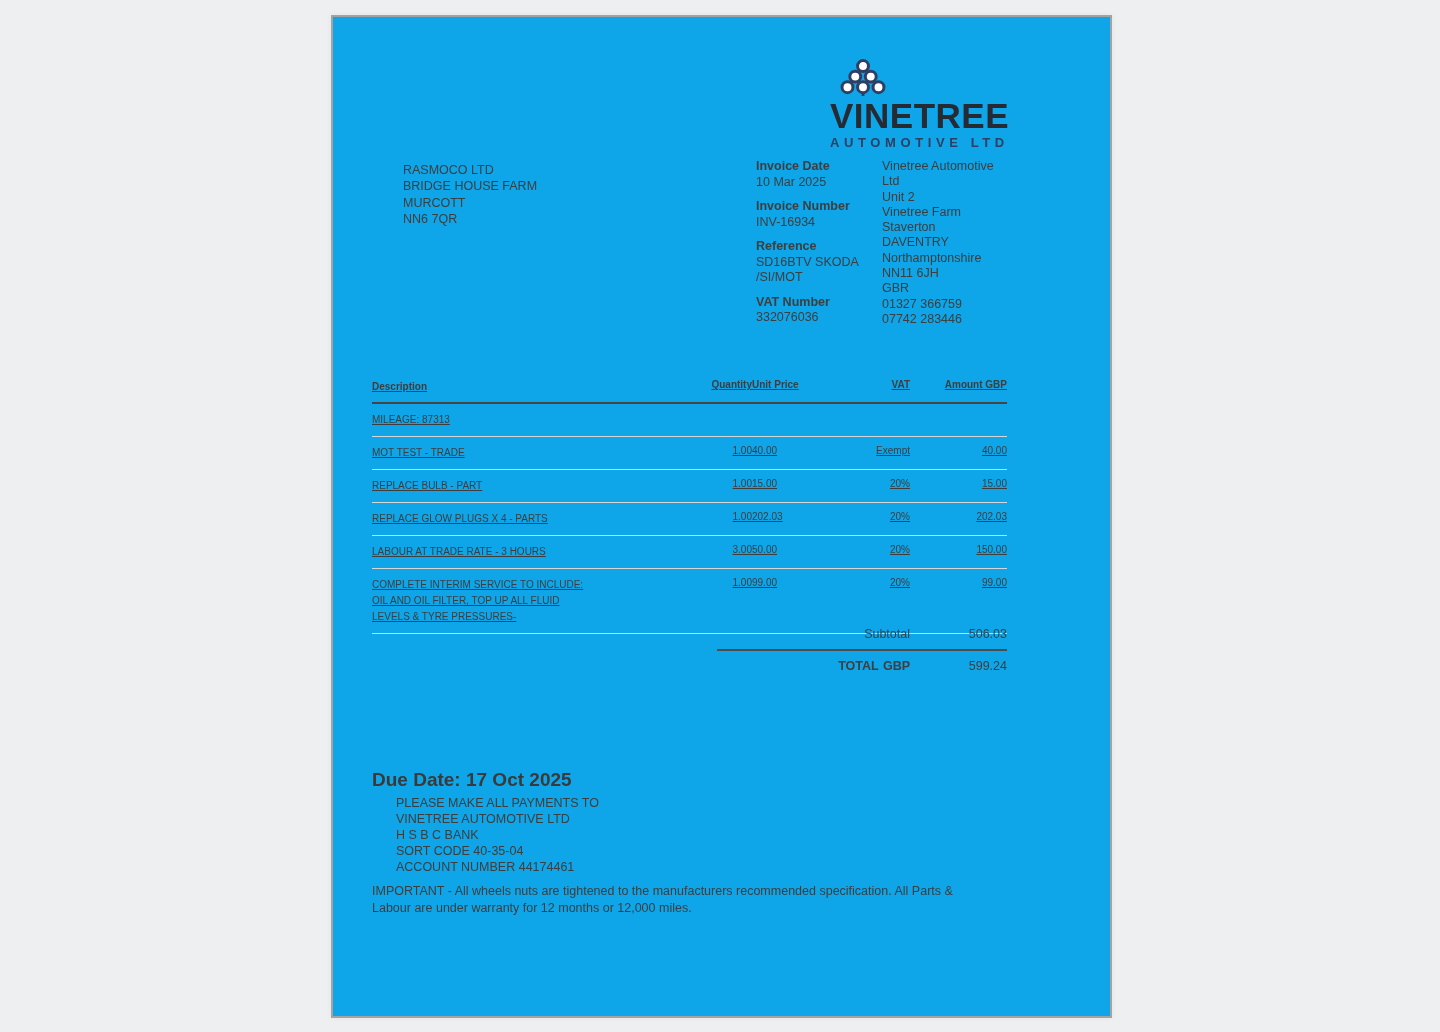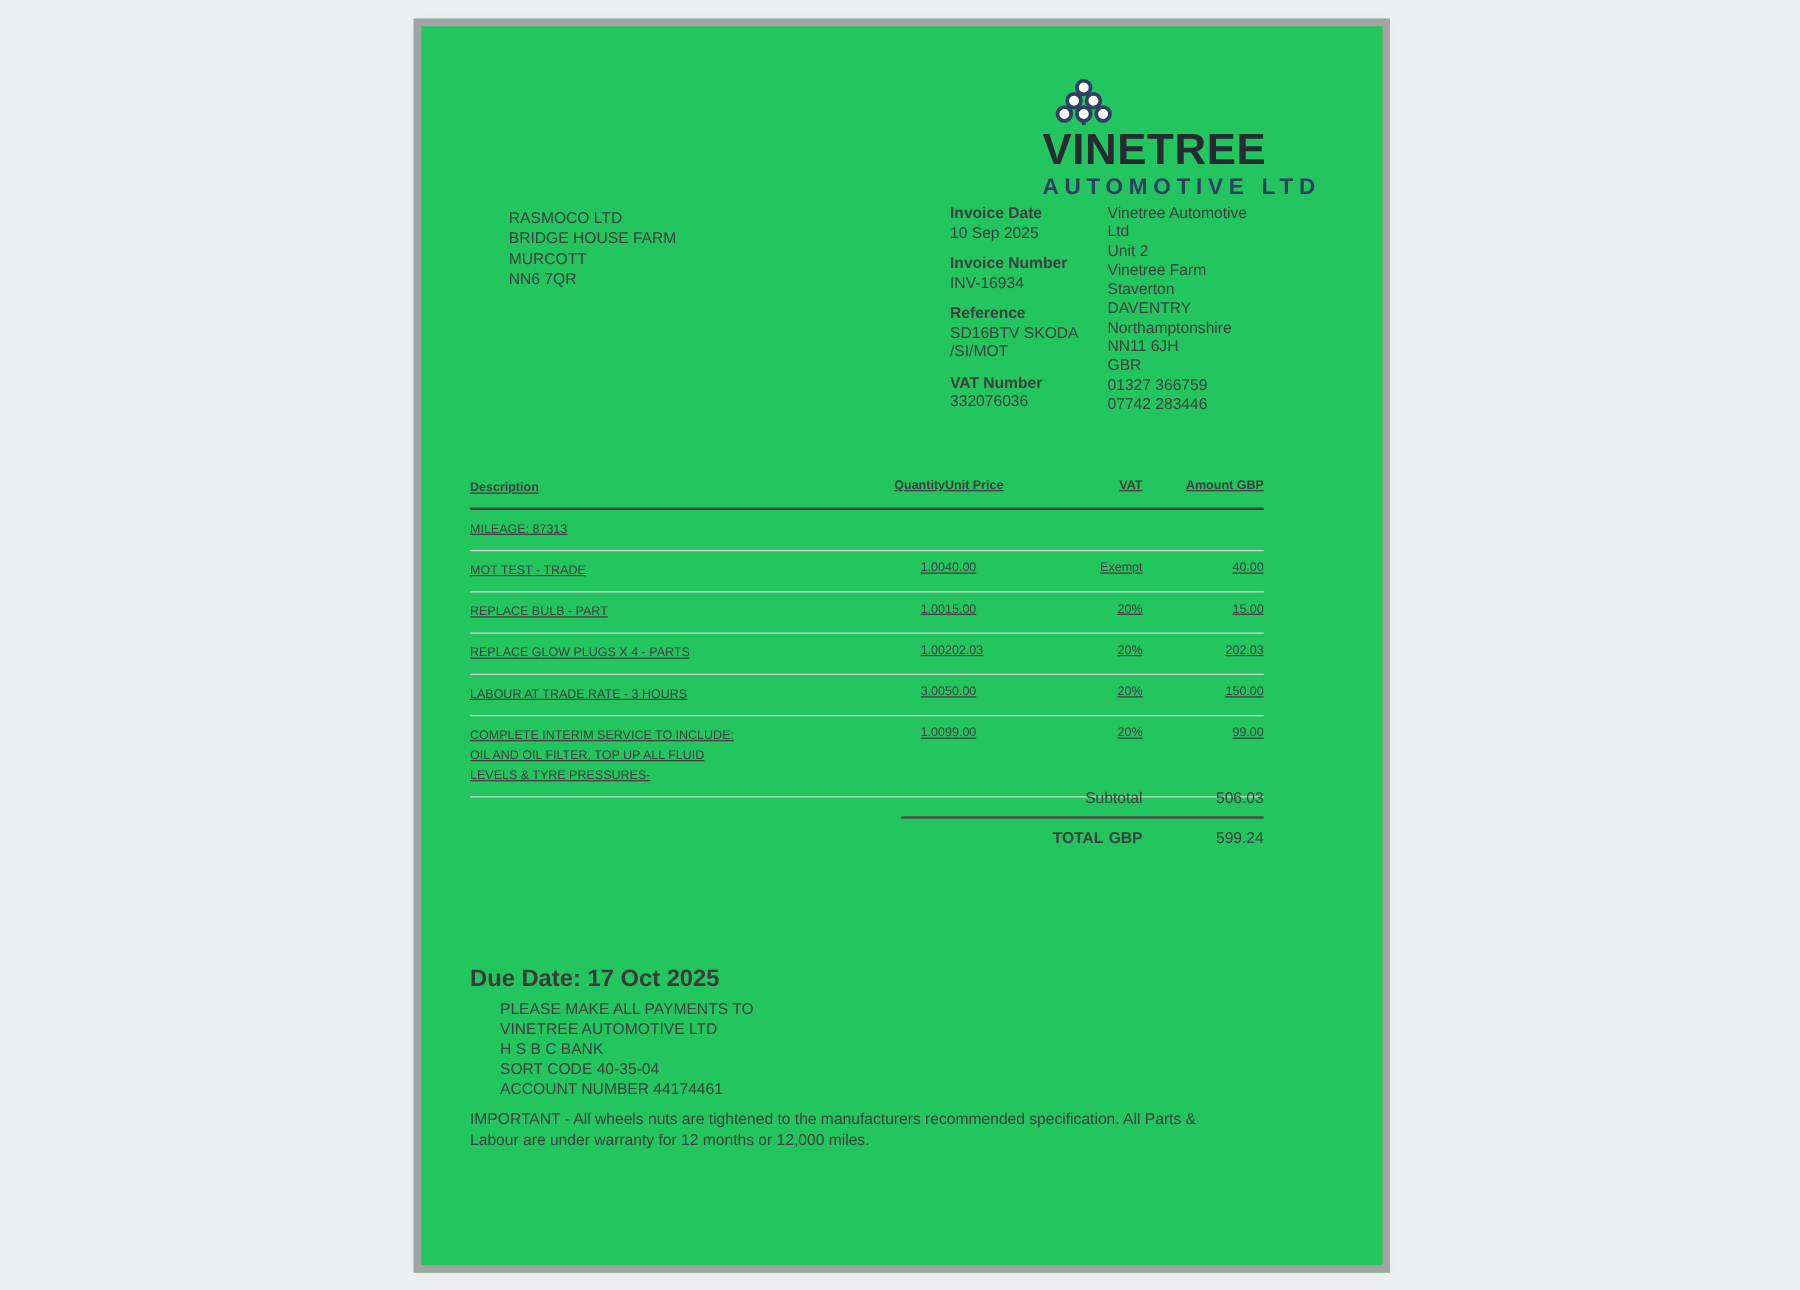--- a/index.html
+++ b/index.html
@@ -8,35 +8,35 @@
     background: #eeeff0;
     position: relative;
     font-family: "Liberation Sans", sans-serif;
     color: #3e3e3e;
     -webkit-font-smoothing: antialiased;
   }
   .paper {
     position: absolute;
     left: 331px; top: 15px;
     width: 781px; height: 1003px;
-    background: #22c55e;
-    border: 6px solid #a3a3a3;
+    background: #0ea5e9;
+    border: 2px solid #a3a3a3;
     box-shadow: 0 0 6px rgba(0,0,0,0.05);
     box-sizing: border-box;
   }
 
   
   .logo { position: absolute; left: 497px; top: 42px; width: 190px; }
   .grape-wrap { margin-left: 10px; height: 40px; }
   .logo-word {
     font-size: 35px; font-weight: bold; letter-spacing: 0.5px;
     color: #262b33; line-height: 0.95; white-space: nowrap;
   }
   .logo-sub {
-    margin-top: 3px; font-size: 18px; font-weight: bold;
+    margin-top: 3px; font-size: 13px; font-weight: bold;
     letter-spacing: 4.6px; color: #2e3f63; white-space: nowrap;
   }
 
   
   .addr-line { line-height: 16.4px; font-size: 12.5px; }
   .customer { position: absolute; left: 70px; top: 145px; }
   .company  { position: absolute; left: 549px; top: 142px; }
   .company .addr-line { line-height: 15.3px; }
 
   .meta { position: absolute; left: 423px; top: 142px; width: 120px; }
@@ -108,21 +108,21 @@
   <div class="customer">
     <div class="addr-line">RASMOCO LTD</div>
     <div class="addr-line">BRIDGE HOUSE FARM</div>
     <div class="addr-line">MURCOTT</div>
     <div class="addr-line">NN6 7QR</div>
   </div>
 
   <div class="meta">
     <div class="meta-group">
       <div class="meta-label">Invoice Date</div>
-      <div class="meta-line">10 Sep 2025</div>
+      <div class="meta-line">10 Mar 2025</div>
     </div>
     <div class="meta-group">
       <div class="meta-label">Invoice Number</div>
       <div class="meta-line">INV-16934</div>
     </div>
     <div class="meta-group">
       <div class="meta-label">Reference</div>
       <div class="meta-line">SD16BTV SKODA</div>
       <div class="meta-line">/SI/MOT</div>
     </div>

